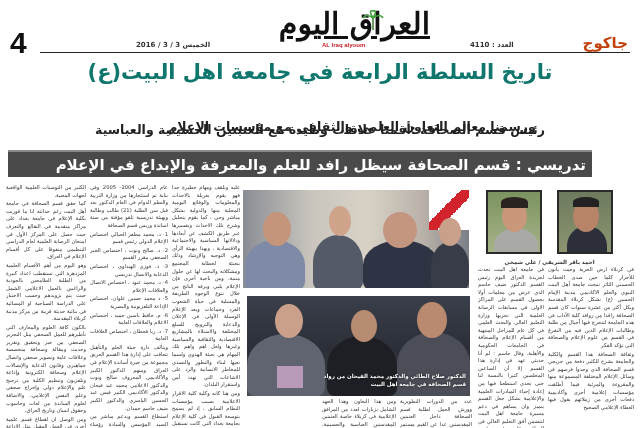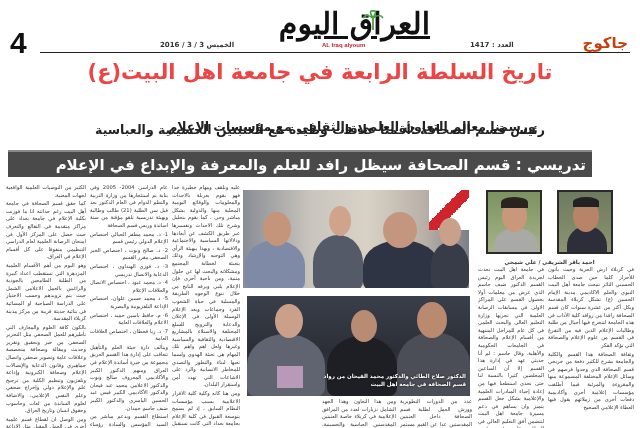--- a/index.html
+++ b/index.html
@@ -3,31 +3,31 @@
 <meta charset="utf-8">
 <style>
   * { box-sizing: border-box; margin: 0; padding: 0; }
   html, body { width: 640px; height: 428px; overflow: hidden; background: #ffffff; }
   body { position: relative; font-family: "DejaVu Sans", sans-serif; color: #1a1a1a; }
 
   
   .masthead { position: absolute; left: 0; top: 0; width: 640px; height: 56px; }
   .page-num { position: absolute; left: 10px; top: 28px; font: 900 30px/30px "Liberation Sans", sans-serif; color: #111; }
   .rule-top { position: absolute; left: 40px; right: 10px; top: 52px; height: 1px; background: #222; }
-  .date { position: absolute; left: 136px; top: 41px; font: 700 7px "DejaVu Sans", sans-serif; color: #333; direction: rtl; margin-left: 24px; }
+  .date { position: absolute; left: 136px; top: 41px; font: 700 7px "DejaVu Sans", sans-serif; color: #333; direction: rtl; }
   .issue { position: absolute; left: 470px; top: 41px; font: 700 7px "DejaVu Sans", sans-serif; color: #333; direction: rtl; }
   .section { position: absolute; right: 12px; top: 34px; font: 700 15px "DejaVu Sans", sans-serif; color: #c2410c; direction: rtl; }
   .logo { position: absolute; left: 262px; top: 4px; width: 168px; height: 46px; }
   .logo-text { position: absolute; right: 0; top: 0; font: 900 30px/40px "DejaVu Serif", serif; color: #111; direction: rtl; white-space: nowrap; text-decoration: underline; }
   .logo-sub { position: absolute; left: 60px; top: 38px; font: 700 6px "Liberation Sans", sans-serif; color: #c8202a; }
   .palm { position: absolute; left: 100px; top: 6px; width: 22px; height: 20px; }
 
   
   .headline { position: absolute; left: 0; width: 640px; text-align: center; direction: rtl; }
-  .h1 { top: 58px; font: 700 21px/28px "DejaVu Sans", sans-serif; color: #ef4444; }
+  .h1 { top: 58px; font: 700 21px/28px "DejaVu Sans", sans-serif; color: #0f766e; }
   .h2 { top: 93px; font: 700 12.5px/18px "DejaVu Sans", sans-serif; color: #222; margin-top: 28px; }
   .h3 { top: 118px; font: 700 12.5px/18px "DejaVu Sans", sans-serif; color: #222; margin-left: 32px; }
 
   .banner { position: absolute; left: 8px; top: 150px; width: 584px; height: 27px; background: #4a4a4a; color: #fff;
             font: 700 15px/27px "DejaVu Sans", sans-serif; direction: rtl; text-align: right; padding-right: 6px; border-top: 2px solid #888; }
 
   
   .col { position: absolute; direction: rtl; text-align: justify; font: 5.2px/7.6px "DejaVu Sans", sans-serif; color: #333; overflow: hidden; }
   .col p { margin-bottom: 1px; }
 
@@ -51,21 +51,21 @@
   <div class="page-num">4</div>
   <div class="date">الخميس 3 / 3 / 2016</div>
   <div class="logo">
     <div class="logo-text">العراق اليوم</div>
     <svg class="palm" viewBox="0 0 22 20">
       <path d="M11 20 L11 8" stroke="#3b7d2a" stroke-width="1.5"></path>
       <path d="M11 8 Q4 3 1 8 M11 8 Q18 3 21 8 M11 8 Q6 0 11 1 Q16 0 11 8" stroke="#3fa33a" stroke-width="1.6" fill="none"></path>
     </svg>
     <div class="logo-sub">AL Iraq alyoum</div>
   </div>
-  <div class="issue">العدد : 1417</div>
+  <div class="issue">العدد : 4110</div>
   <div class="section">جاكوج</div>
   <div class="rule-top"></div>
 </div>
 
 <div class="headline h1">تاريخ السلطة الرابعة في جامعة اهل البيت(ع)</div>
 <div class="headline h2">رئيس قسم الصحافة :أقمنا علاقات وطيدة مع العتبتين الحسينية والعباسية</div>
 <div class="headline h3">ورسمنا معالم التعاون العلمي والثقافي مع مؤسسات الإعلام</div>
 <div class="banner">تدريسي : قسم الصحافة سيظل رافد للعلم والمعرفة والإبداع في الإعلام العراقي</div>
 
 <div class="headshot hs1">

